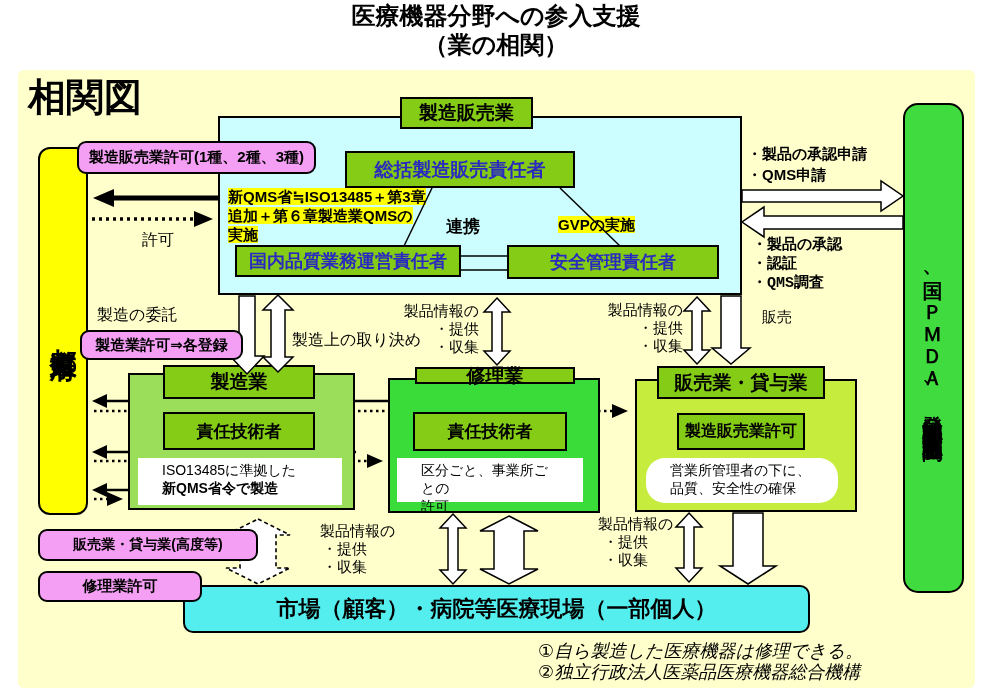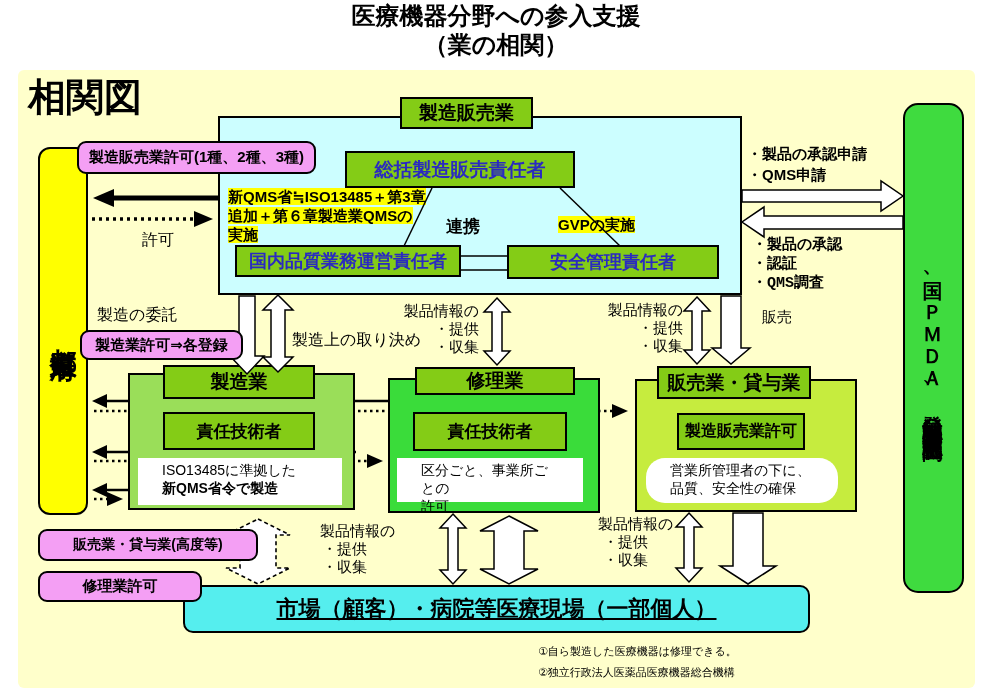--- a/index.html
+++ b/index.html
@@ -18,21 +18,21 @@
   .notebox{background:#fff;font-size:14px;line-height:18px;padding:3px 24px;z-index:3;}
   .lbl{font-size:15px;z-index:4;white-space:nowrap;line-height:18px;}
   .lbl16{font-size:16px;}
   .bold{font-weight:bold;}
   .hl{background:#FFFF00;font-weight:bold;font-size:15px;line-height:19px;}
   .vwrap{display:flex;align-items:center;justify-content:center;z-index:2;}
   .vtext{writing-mode:vertical-rl;text-orientation:upright;font-weight:bold;}
   .r{text-align:right;}
   svg.layer{position:absolute;left:0;top:0;width:992px;height:697px;pointer-events:none;}
   .under{z-index:1;} .over{z-index:3;}
-  .notes{font-size:11px;line-height:21px;z-index:1;white-space:nowrap;}
+  .notes{font-size:18px;line-height:21px;z-index:1;white-space:nowrap;font-style:italic;}
 </style>
 </head>
 <body>
 
 <div class="page">
 
   <div class="abs pagetitle">
     <div>医療機器分野への参入支援</div>
     <div>（業の相関）</div>
   </div>
@@ -143,44 +143,44 @@
   </div>
   <div class="abs wbox" style="left:163px;top:412px;width:152px;height:38px;font-size:17px;">
     <span>責任技術者</span>
   </div>
   <div class="abs notebox" style="left:138px;top:458px;width:204px;height:47px;">
     <div>ISO13485に準拠した</div>
     <div class="bold">新QMS省令で製造</div>
   </div>
 
   <div class="abs gc" style="left:388px;top:378px;width:212px;height:135px;background:#3ADC3A;"></div>
-  <div class="abs wbox" style="left:415px;top:367px;width:160px;height:28px;font-size:19px;">
+  <div class="abs wbox" style="left:415px;top:367px;width:160px;height:17px;font-size:19px;">
     <span>修理業</span>
   </div>
   <div class="abs wbox" style="left:413px;top:412px;width:154px;height:39px;font-size:17px;">
     <span>責任技術者</span>
   </div>
   <div class="abs notebox" style="left:397px;top:458px;width:186px;height:44px;">
     <div>区分ごと、事業所ごとの</div>
     <div>許可</div>
   </div>
 
   <div class="abs gc" style="left:635px;top:379px;width:222px;height:133px;background:#C6EC3E;"></div>
-  <div class="abs wbox" style="left:657px;top:366px;width:154px;height:33px;font-size:19px;">
+  <div class="abs wbox" style="left:657px;top:366px;width:168px;height:33px;font-size:19px;">
     <span>販売業・貸与業</span>
   </div>
   <div class="abs wbox" style="left:677px;top:413px;width:128px;height:37px;font-size:16px;">
     <span>製造販売業許可</span>
   </div>
   <div class="abs notebox" style="left:646px;top:458px;width:192px;height:45px;border-radius:19px;">
     <div>営業所管理者の下に、</div>
     <div>品質、安全性の確保</div>
   </div>
 
-  <div class="abs wbox" style="left:183px;top:585px;width:627px;height:48px;background:#55EEEE;border-radius:10px;font-size:22px;z-index:2;text-decoration:underline;">
+  <div class="abs wbox" style="left:183px;top:585px;width:627px;height:48px;background:#55EEEE;border-radius:10px;font-size:22px;z-index:2;">
     <span>市場（顧客）・病院等医療現場（一部個人）</span>
   </div>
 
   <div class="abs notes" style="left:538px;top:641px;">
     <div>①自ら製造した医療機器は修理できる。</div>
     <div>②独立行政法人医薬品医療機器総合機構</div>
   </div>
 
   <svg class="layer over">
 

